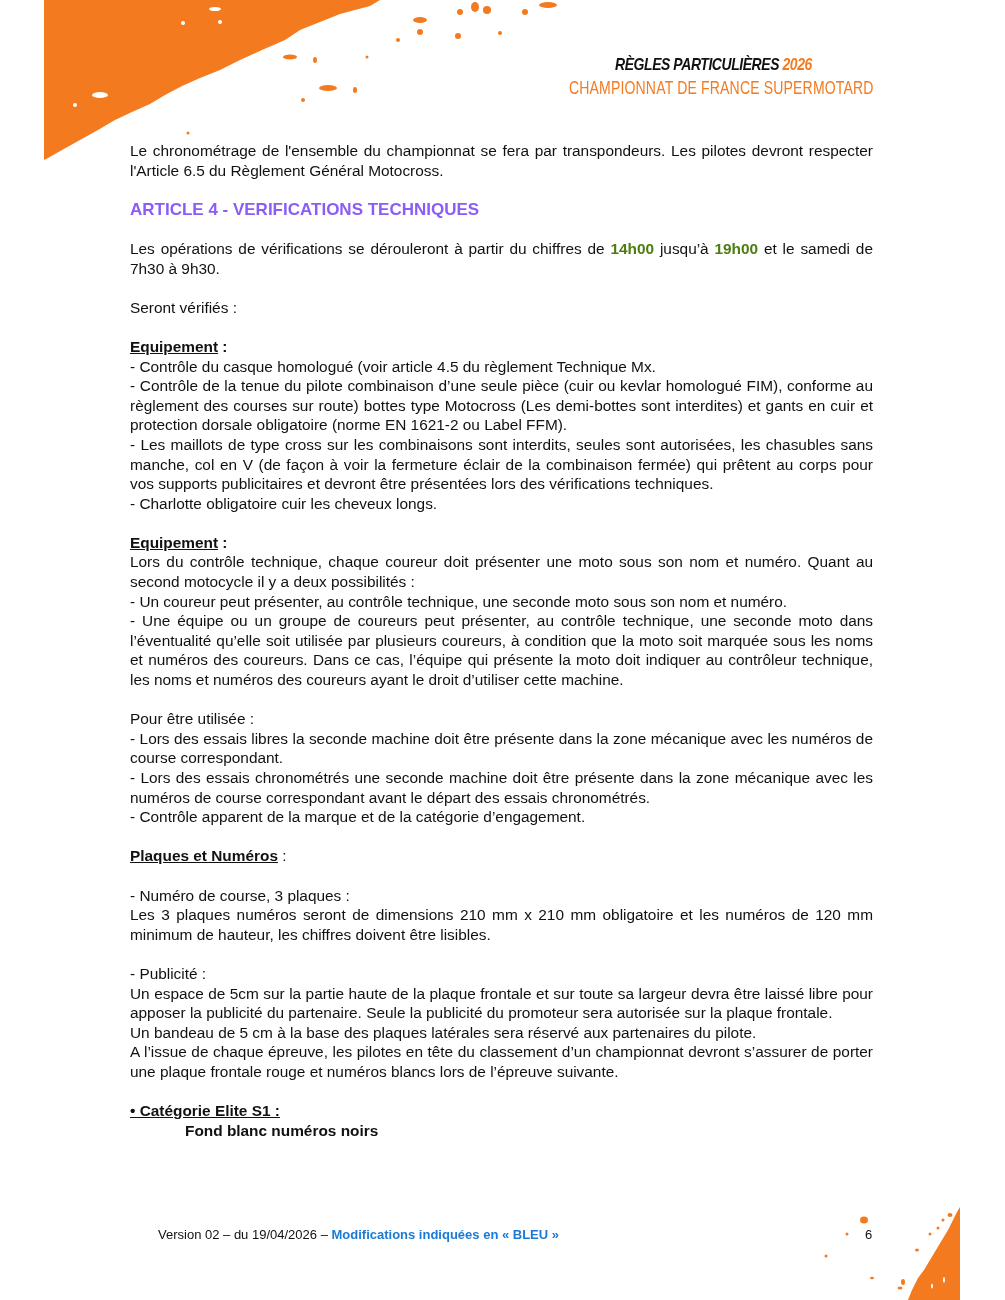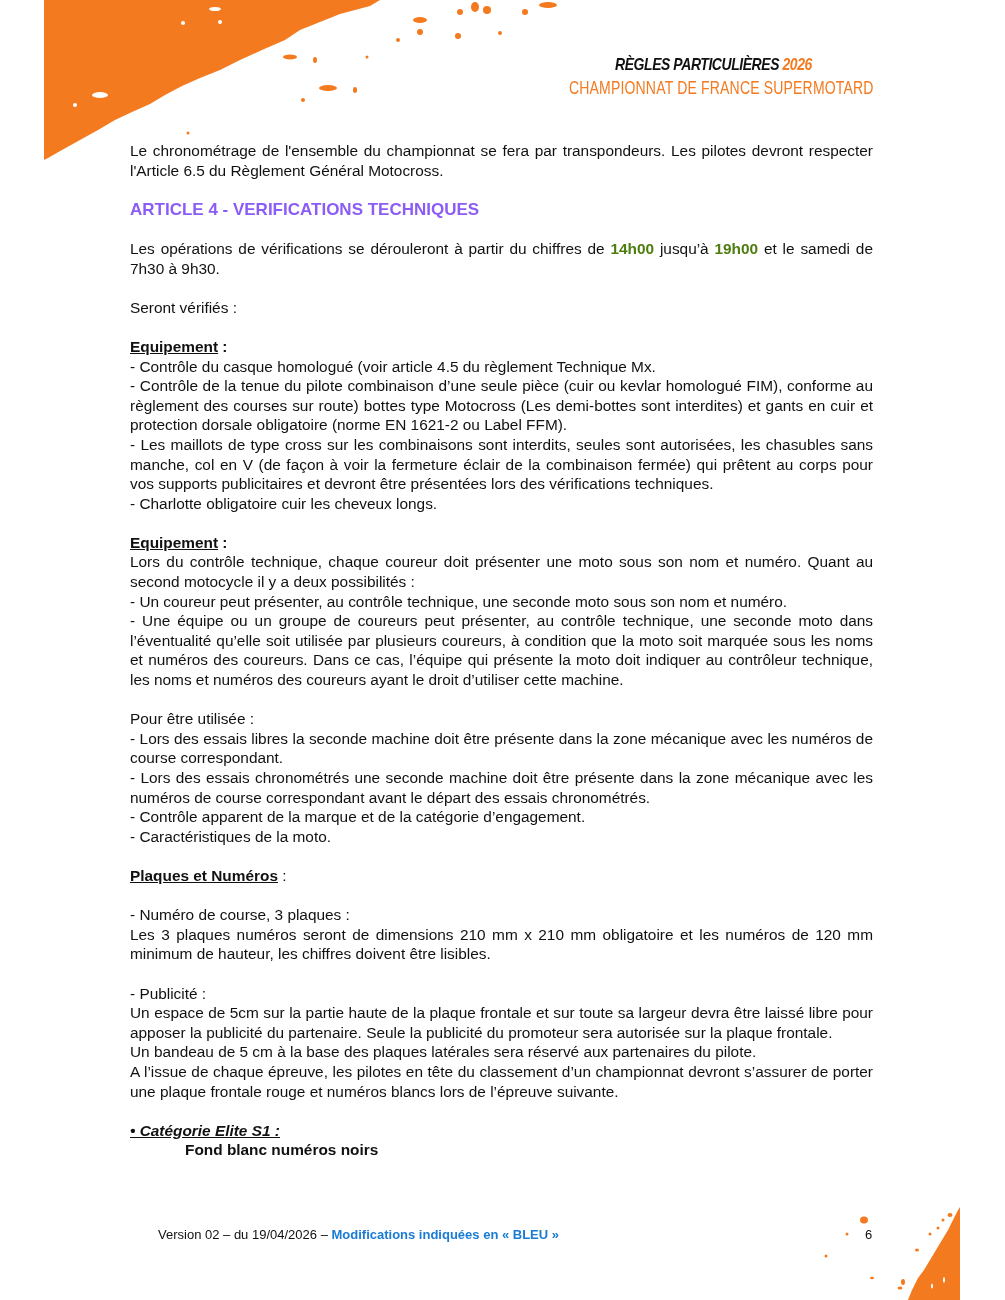--- a/index.html
+++ b/index.html
@@ -14,21 +14,21 @@
     .hdr-title .yr { color: #f47a1f; }
     .hdr-sub { font-family: "Liberation Sans", sans-serif; font-size: 18px; color: #f47a1f;
                line-height: 22px; margin-top: 2px; transform: scaleX(0.78); transform-origin: right center;
                white-space: nowrap; letter-spacing: 0.2px; }
     .content { position: absolute; left: 130px; top: 141px; width: 743px; font-size: 15.4px; line-height: 19.6px; }
     .content p { margin: 0; text-align: justify; }
     .gap { height: 19.6px; }
     .h-article { color: #8b5cf6; font-weight: bold; font-size: 17px; margin: 0; }
     .red { color: #4d7c0f; font-weight: bold; }
     .u-bold { font-weight: bold; text-decoration: underline; }
-    .cat { font-weight: bold; font-style: italic; text-decoration: underline; }
+    .cat { font-weight: bold; text-decoration: underline; }
     .indent { padding-left: 55px; font-weight: bold; }
     .footer { position: absolute; left: 158px; top: 1227px; font-size: 13px; color: #111; white-space: nowrap; }
     .footer .blue { color: #1a7bd6; font-weight: bold; }
     .pagenum { position: absolute; left: 865px; top: 1227px; font-size: 13px; color: #111; }
   </style>
 </head>
 <body>
 
 <svg class="splash-top" viewBox="0 0 560 170">
   <path d="M44,0 L380,0 L370,6 L340,14 L320,22 L300,30 L285,40 L262,50 L240,60 L220,70 L200,78 L182,86 L165,95 L150,104 L132,112 L115,120 L98,130 L80,140 L62,150 L48,158 L44,160 Z" fill="#f47a1f"></path>
@@ -82,21 +82,20 @@
   <p><span class="u-bold">Equipement</span><b> :</b></p>
   <p>Lors du contrôle technique, chaque coureur doit présenter une moto sous son nom et numéro. Quant au second motocycle il y a deux possibilités :</p>
   <p>- Un coureur peut présenter, au contrôle technique, une seconde moto sous son nom et numéro.</p>
   <p>- Une équipe ou un groupe de coureurs peut présenter, au contrôle technique, une seconde moto dans l’éventualité qu’elle soit utilisée par plusieurs coureurs, à condition que la moto soit marquée sous les noms et numéros des coureurs. Dans ce cas, l’équipe qui présente la moto doit indiquer au contrôleur technique, les noms et numéros des coureurs ayant le droit d’utiliser cette machine.</p>
   <div class="gap"></div>
 
   <p>Pour être utilisée :</p>
   <p>- Lors des essais libres la seconde machine doit être présente dans la zone mécanique avec les numéros de course correspondant.</p>
   <p>- Lors des essais chronométrés une seconde machine doit être présente dans la zone mécanique avec les numéros de course correspondant avant le départ des essais chronométrés.</p>
   <p>- Contrôle apparent de la marque et de la catégorie d’engagement.</p>
-  <p>- Caractéristiques de la moto.</p>
   <div class="gap"></div>
 
   <p><span class="u-bold">Plaques et Numéros</span><span> :</span></p>
   <div class="gap"></div>
   <p>- Numéro de course, 3 plaques :</p>
   <p>Les 3 plaques numéros seront de dimensions 210 mm x 210 mm obligatoire et les numéros de 120 mm minimum de hauteur, les chiffres doivent être lisibles.</p>
   <div class="gap"></div>
   <p>- Publicité :</p>
   <p>Un espace de 5cm sur la partie haute de la plaque frontale et sur toute sa largeur devra être laissé libre pour apposer la publicité du partenaire. Seule la publicité du promoteur sera autorisée sur la plaque frontale.</p>
   <p>Un bandeau de 5 cm à la base des plaques latérales sera réservé aux partenaires du pilote.</p>

